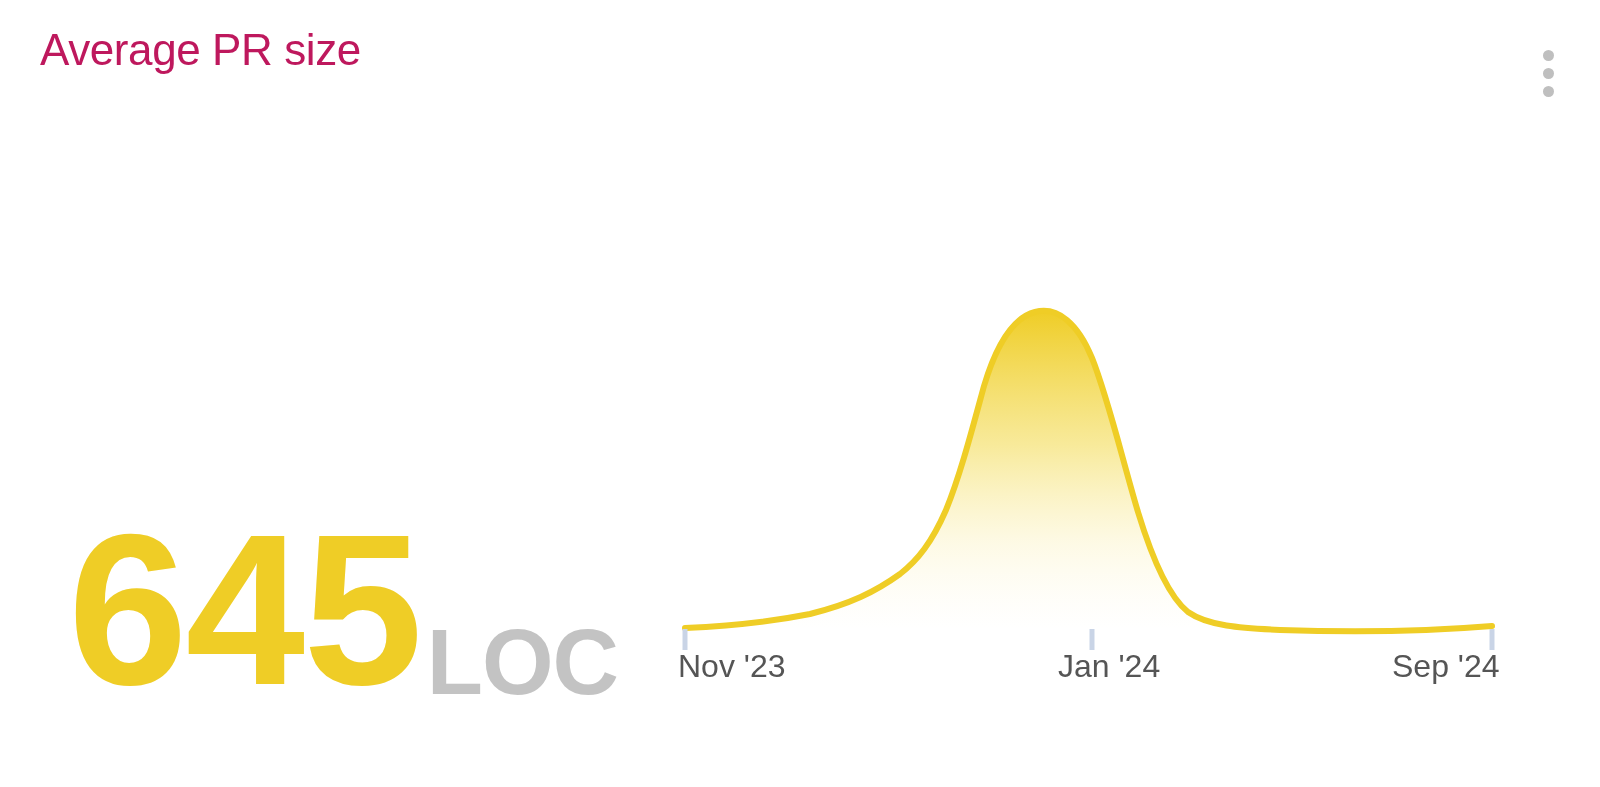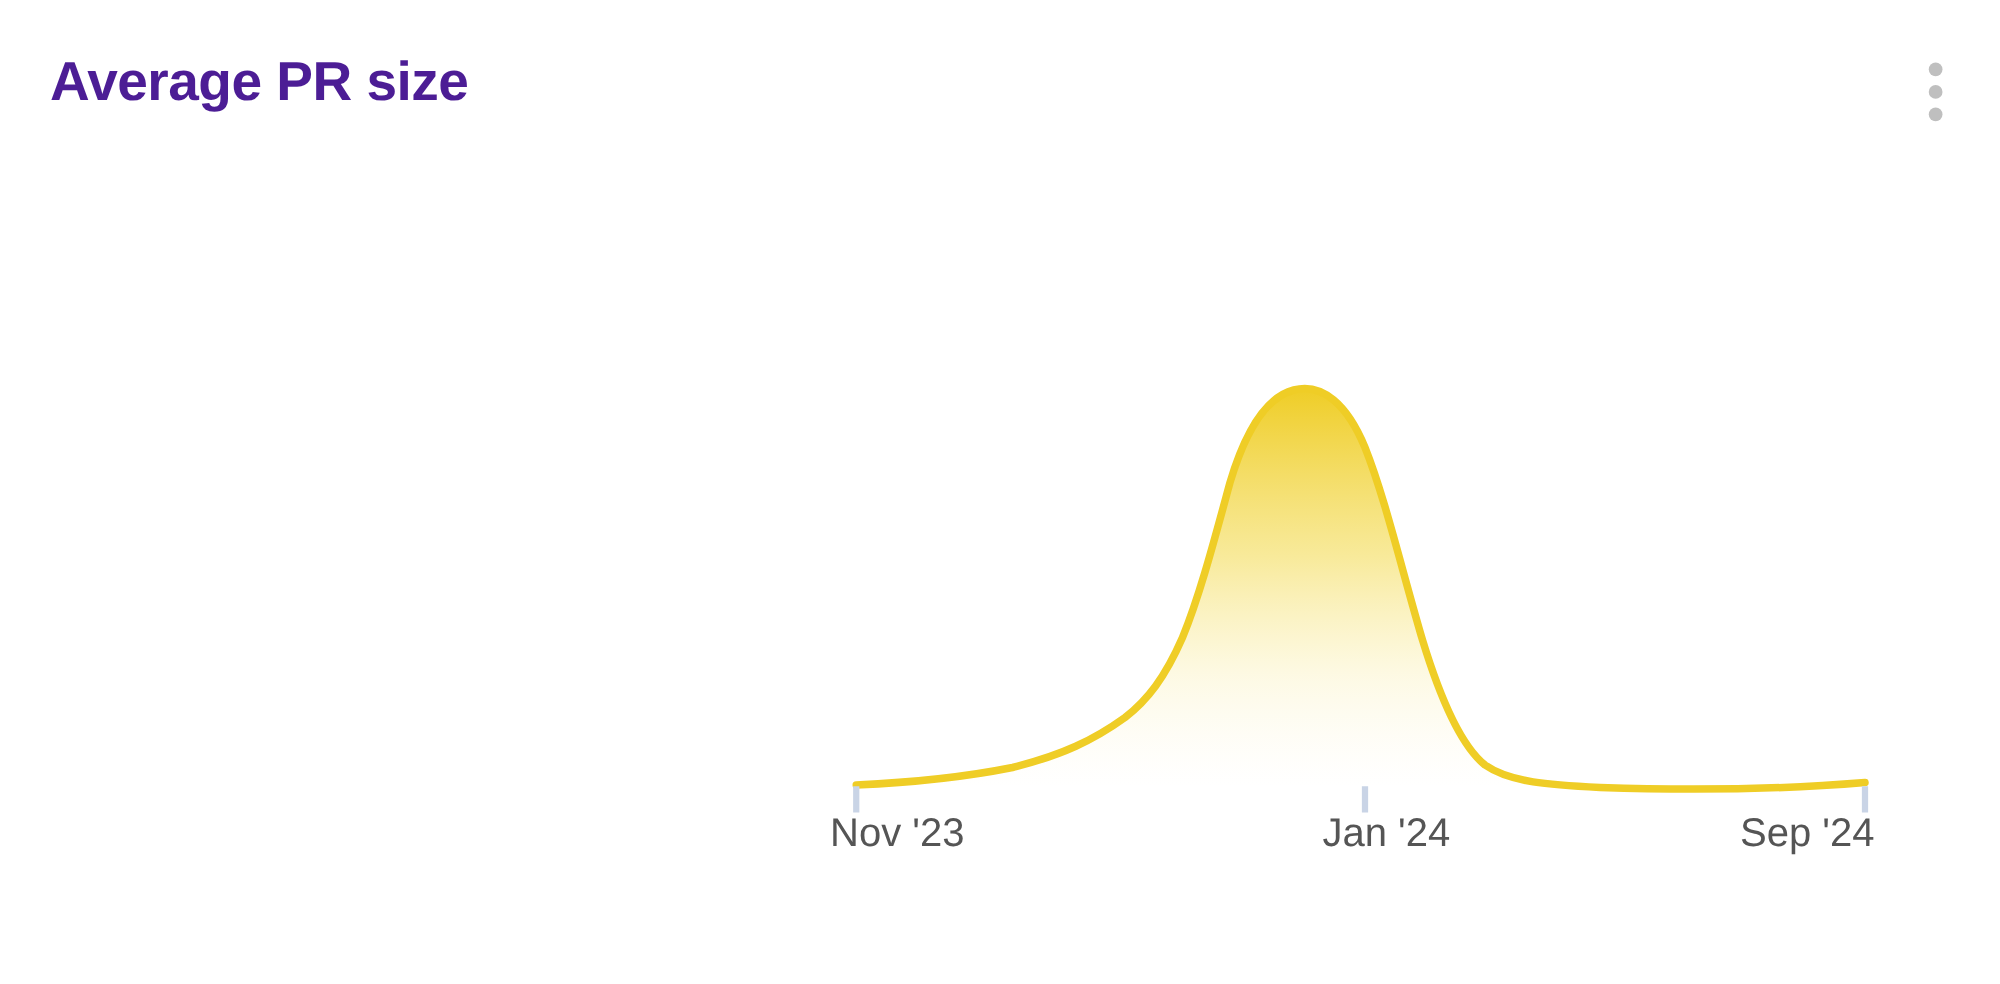--- a/index.html
+++ b/index.html
@@ -20,25 +20,25 @@
     width: 1600px;
     height: 787px;
     background: #ffffff;
     box-sizing: border-box;
   }
 
   
   .card-title {
     position: absolute;
     left: 40px;
-    top: 44px;
+    top: 28px;
     font-size: 44px;
-    font-weight: bold;
+    font-weight: normal;
     letter-spacing: -0.4px;
-    color: #4c1d95;
+    color: #be185d;
     line-height: 1.0;
     white-space: nowrap;
   }
 
   .kebab-menu {
     position: absolute;
     right: 34px;
     top: 42px;
     width: 36px;
     height: 56px;
@@ -108,38 +108,40 @@
     width: 900px;
     height: 48px;
   }
   .axis-label {
     position: absolute;
     font-size: 32px;
     color: #555555;
     white-space: nowrap;
     top: 0;
   }
-  .axis-label.a0 { left: 4px;  }
+  .axis-label.a0 { left: 18px;  }
   .axis-label.a1 { left: 398px; }
   .axis-label.a2 { left: 732px; }
 </style>
 </head>
 <body>
 
 <div class="card">
 
   <div class="card-title">Average PR size</div>
 
   <div class="kebab-menu">
     <span class="dot"></span>
     <span class="dot"></span>
     <span class="dot"></span>
   </div>
 
   <div class="metric-block">
+    <span class="metric-value">645</span>
+    <span class="metric-unit">LOC</span>
   </div>
 
   <div class="chart-area">
     <svg class="chart-svg" viewBox="0 0 900 420" preserveAspectRatio="none">
       <defs>
         <linearGradient id="areaFill" x1="0" y1="0" x2="0" y2="1">
           <stop offset="0%" stop-color="#EFCD26" stop-opacity="1"></stop>
           <stop offset="42%" stop-color="#F6E47E" stop-opacity="0.78"></stop>
           <stop offset="72%" stop-color="#FCF5CE" stop-opacity="0.55"></stop>
           <stop offset="100%" stop-color="#FFFFFF" stop-opacity="0.25"></stop>

